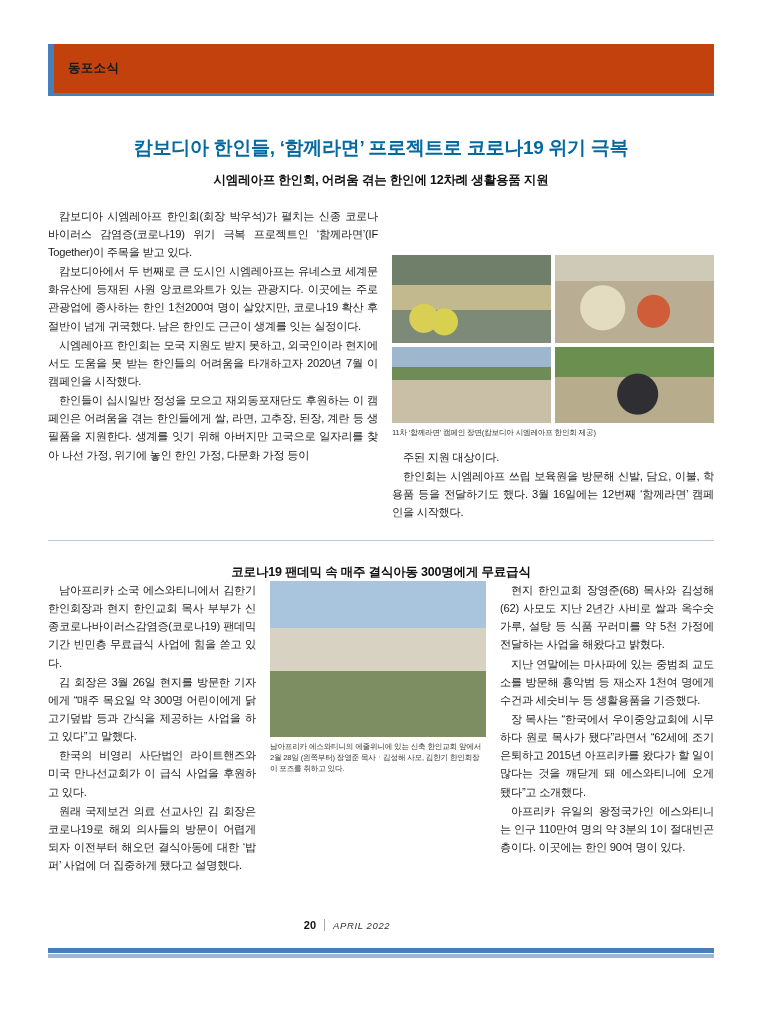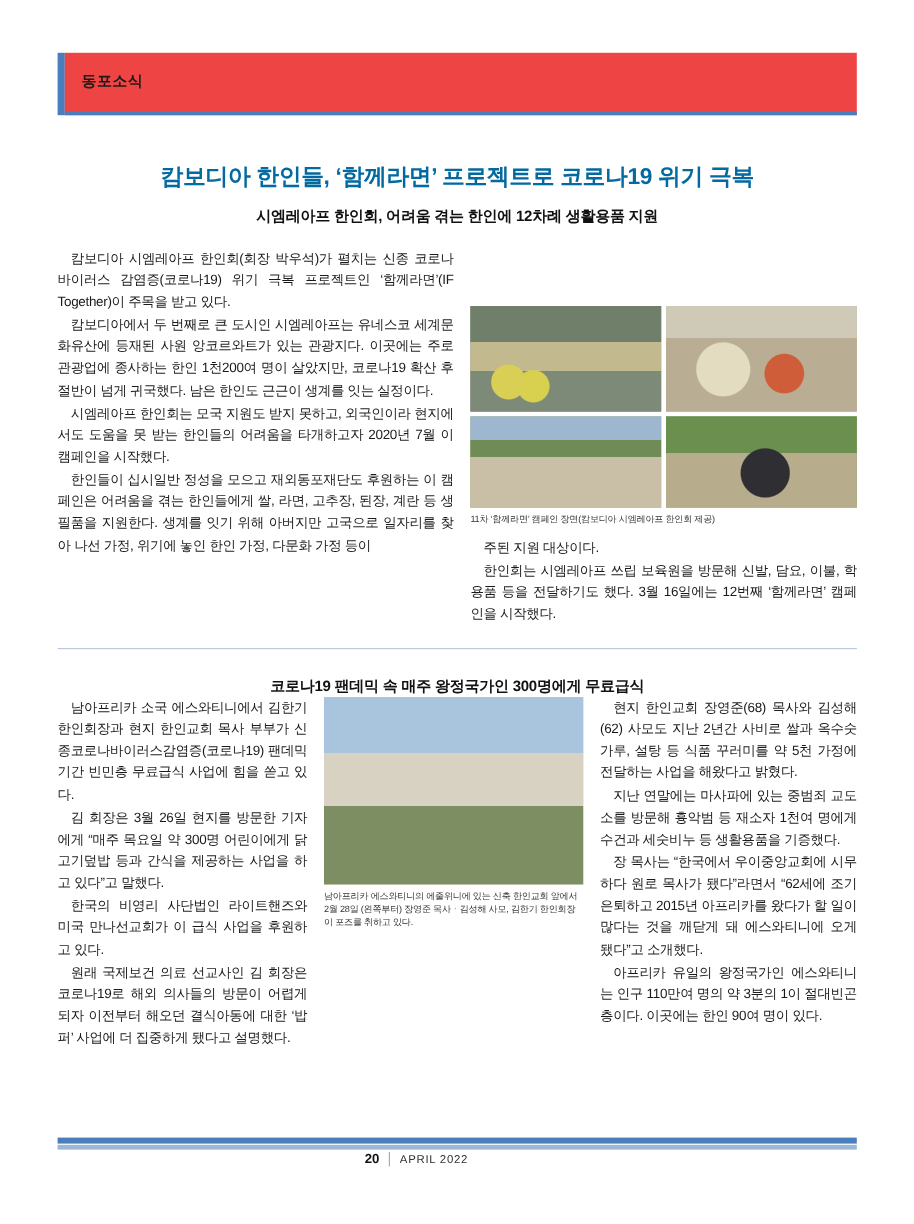--- a/index.html
+++ b/index.html
@@ -24,21 +24,21 @@
     display: flex;
     align-items: stretch;
   }
   .header-bar-left {
     width: 6px;
     background: #4a7ebb;
     flex: 0 0 6px;
   }
   .header-body {
     flex: 1;
-    background: #ef4444;
+    background: #c2410c;
     border-bottom: 3px solid #4a7ebb;
     display: flex;
     align-items: center;
     padding-left: 14px;
   }
   .header-title {
     font-size: 12.5px;
     font-weight: bold;
     color: #1a1a1a;
     letter-spacing: 0.3px;
@@ -161,41 +161,42 @@
     top: 948px;
     width: 666px;
     height: 10px;
   }
   .fbar-1 { position: absolute; left: 0; top: 0; width: 666px; height: 5px; background: #4a7ebb; }
   .fbar-2 { position: absolute; left: 0; top: 6px; width: 666px; height: 4px; background: #9bb7d6; }
 
   .footer-meta {
     position: absolute;
     left: 0;
-    top: 960px;
+    top: 919px;
     width: 694px;
     display: flex;
     justify-content: center;
     align-items: center;
     gap: 8px;
   }
   .page-number {
     font-size: 11px;
     font-weight: bold;
     color: #111;
   }
   .footer-sep {
     width: 1px;
     height: 12px;
     background: #aaa;
   }
   .footer-date {
     font-size: 9.5px;
     color: #333;
     letter-spacing: 0.6px;
+    font-style: italic;
   }
 </style>
 </head>
 <body>
 
 <div class="page-header">
   <div class="header-bar-left"></div>
   <div class="header-body">
     <span class="header-title">동포소식</span>
   </div>
@@ -228,21 +229,21 @@
         <p>한인회는 시엠레아프 쓰립 보육원을 방문해 신발, 담요, 이불, 학용품 등을 전달하기도 했다. 3월 16일에는 12번째 ‘함께라면’ 캠페인을 시작했다.</p>
       </div>
     </div>
   </div>
 </div>
 
 <div class="rule-top" id="rule-1"></div>
 
 <div class="article" id="article-2">
 
-  <div class="subhead">코로나19 팬데믹 속 매주 왕정국가인 300명에게 무료급식</div>
+  <div class="subhead">코로나19 팬데믹 속 매주 결식아동 300명에게 무료급식</div>
 
   <div class="a2-cols">
     <div class="col a2-c1">
       <p>남아프리카 소국 에스와티니에서 김한기 한인회장과 현지 한인교회 목사 부부가 신종코로나바이러스감염증(코로나19) 팬데믹 기간 빈민층 무료급식 사업에 힘을 쏟고 있다.</p>
       <p>김 회장은 3월 26일 현지를 방문한 기자에게 “매주 목요일 약 300명 어린이에게 닭고기덮밥 등과 간식을 제공하는 사업을 하고 있다”고 말했다.</p>
       <p>한국의 비영리 사단법인 라이트핸즈와 미국 만나선교회가 이 급식 사업을 후원하고 있다.</p>
       <p>원래 국제보건 의료 선교사인 김 회장은 코로나19로 해외 의사들의 방문이 어렵게 되자 이전부터 해오던 결식아동에 대한 ‘밥퍼’ 사업에 더 집중하게 됐다고 설명했다.</p>
     </div>
 
     <div class="a2-c2">

